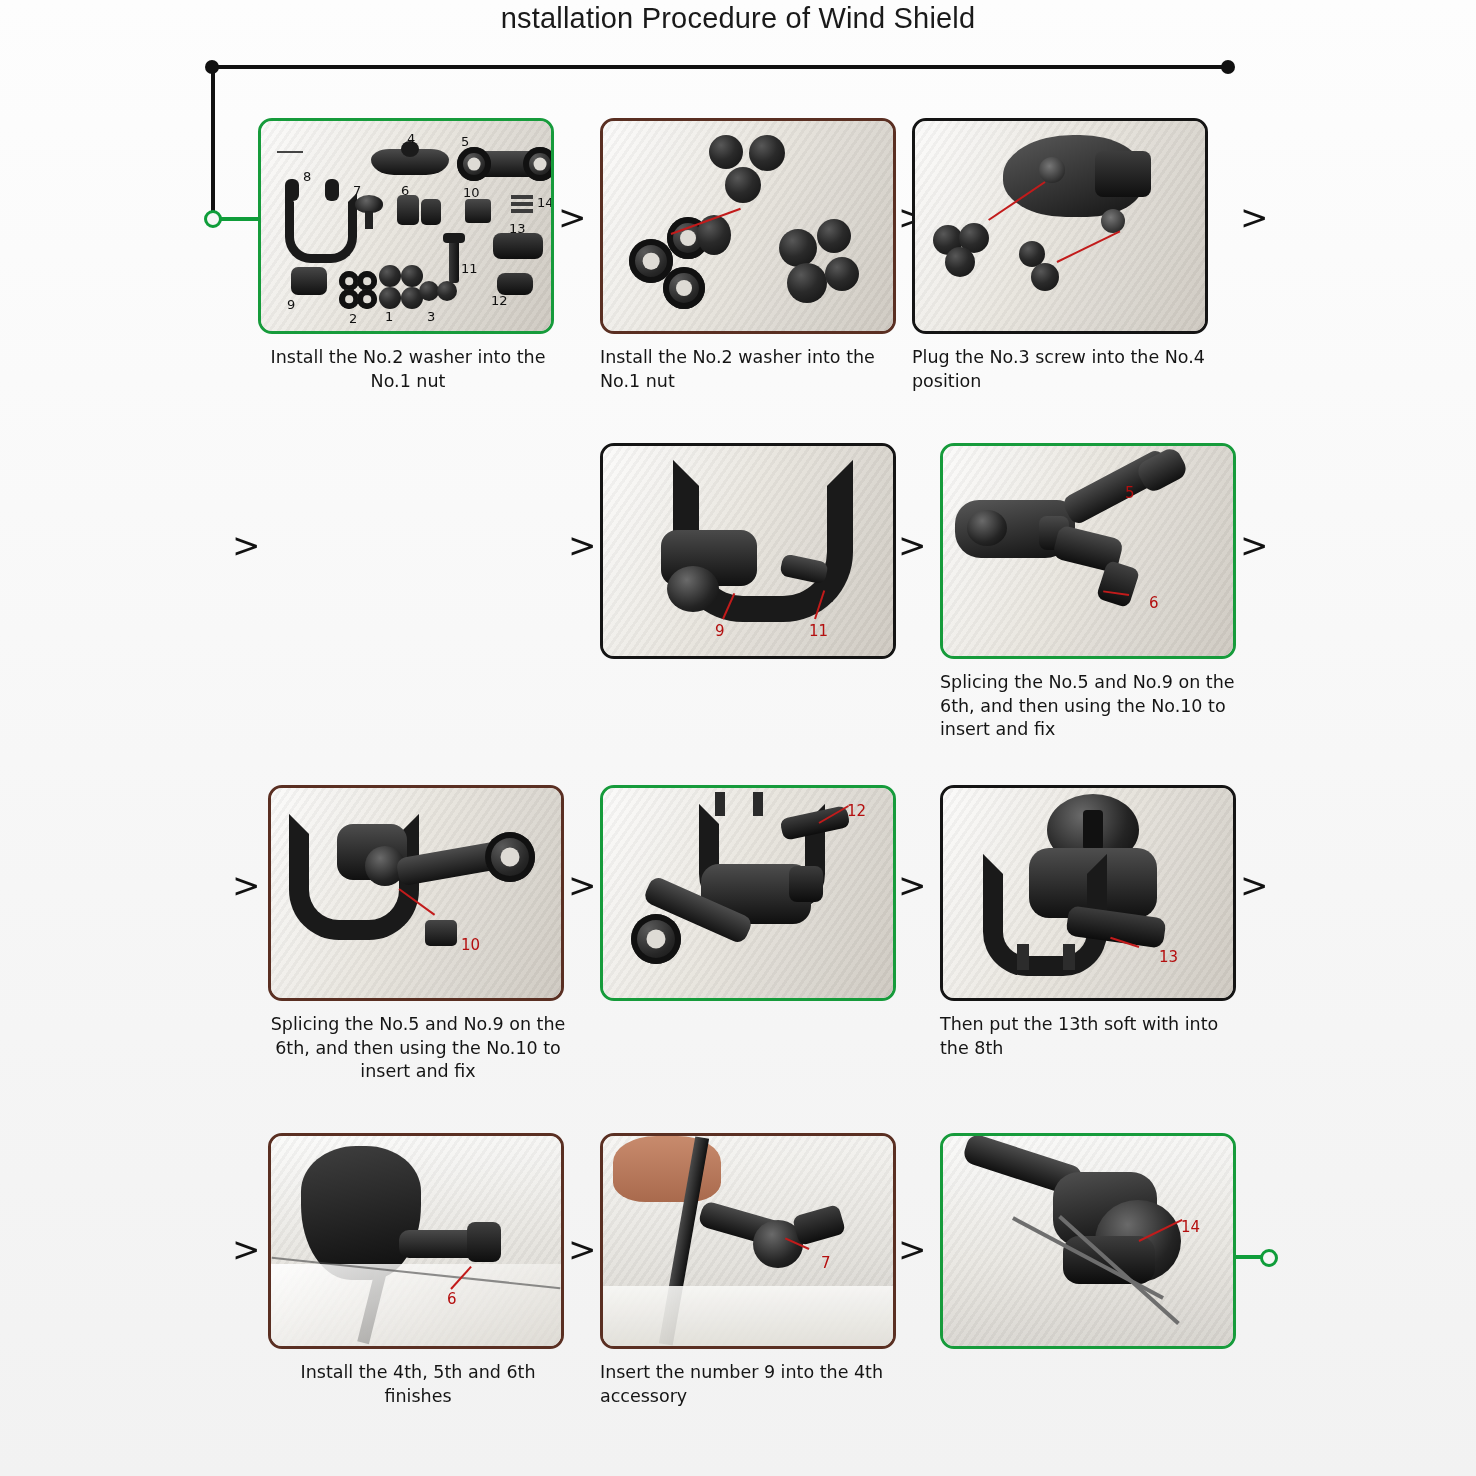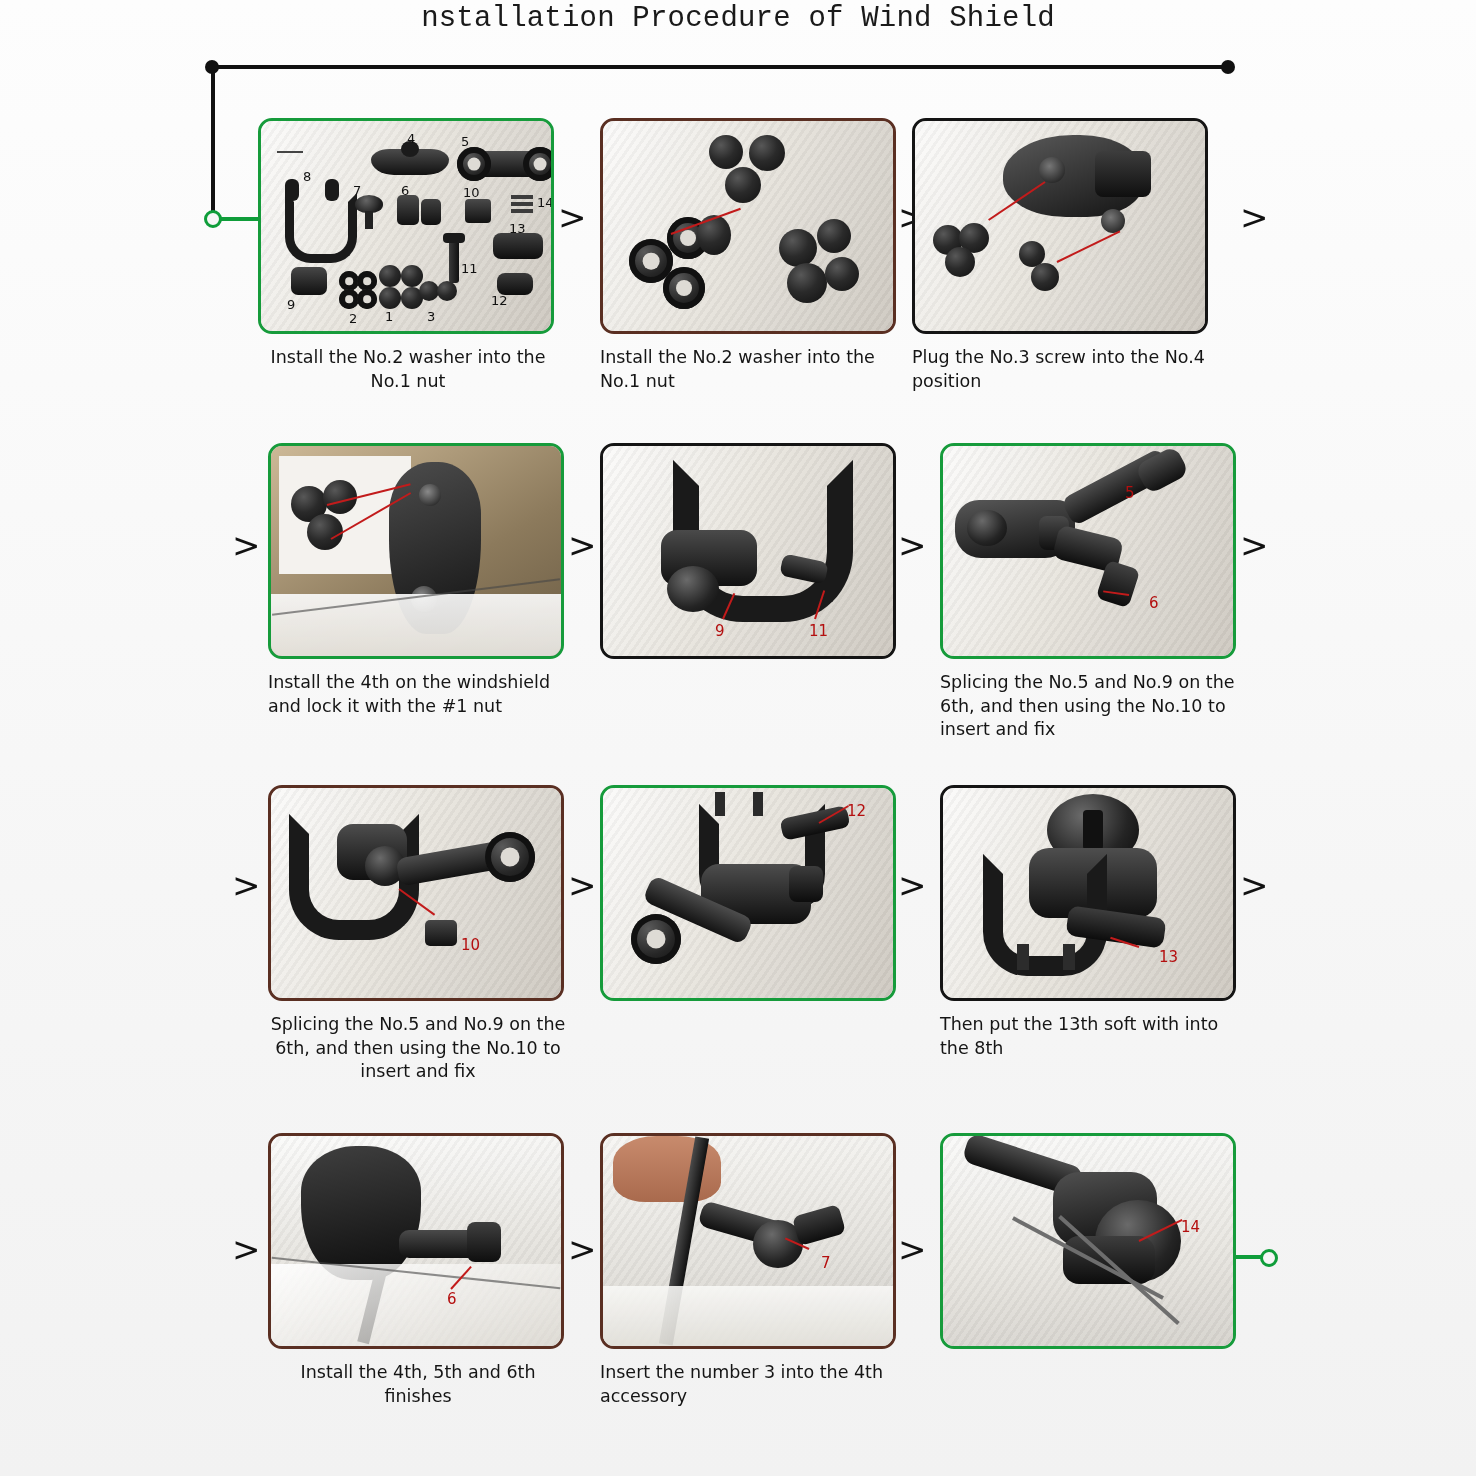--- a/index.html
+++ b/index.html
@@ -23,21 +23,21 @@
   }
   .title {
     position: absolute;
     top: 2px;
     left: 0;
     width: 1476px;
     text-align: center;
     font-size: 29px;
     letter-spacing: 0.2px;
     color: #1a1a1a;
-    font-family: Liberation Mono, monospace;
+    font-family: Liberation Sans, sans-serif;
   }
   
   .top-rail {
     position: absolute;
     left: 205px;
     top: 60px;
     width: 1030px;
     height: 14px;
   }
   .top-rail .bar {
@@ -332,37 +332,20 @@
         <div class="p blob" style="left:116px; top:142px; width:28px; height:28px;"></div>
         <div class="leader" style="left:130px; top:60px; width:68px; transform: rotate(146deg);"></div>
         <div class="leader" style="left:142px; top:140px; width:70px; transform: rotate(-26deg);"></div>
       </div>
       <div class="caption">Plug the No.3 screw into the No.4 position</div>
     </div>
     <div class="arrow" style="left:1240px; top:200px;">&gt;</div>
 
     <div class="arrow" style="left:232px; top:528px;">&gt;</div>
 
-    <div class="cell" style="left:268px; top:443px;">
-      <div class="photo green">
-        <div class="bg" style="background:linear-gradient(150deg,#cdb997,#8c7a5c 60%,#6b5c44);"></div>
-        <div class="p" style="left:8px; top:10px; width:132px; height:118px; background:#f4f2ee;"></div>
-        <div class="p blob" style="left:20px; top:40px; width:36px; height:36px;"></div>
-        <div class="p blob" style="left:52px; top:34px; width:34px; height:34px;"></div>
-        <div class="p blob" style="left:36px; top:68px; width:36px; height:36px;"></div>
-        <div class="p" style="left:118px; top:16px; width:92px; height:172px; background:linear-gradient(160deg,#4c4c4c,#121212); border-radius:46% 46% 40% 40%/30% 30% 55% 55%;"></div>
-        <div class="p" style="left:148px; top:38px; width:22px; height:22px; border-radius:50%; background:radial-gradient(circle at 40% 35%,#8a8a8a,#121212);"></div>
-        <div class="p" style="left:140px; top:140px; width:26px; height:26px; border-radius:50%; background:radial-gradient(circle at 40% 35%,#8a8a8a,#121212);"></div>
-        <div class="windshield" style="left:0; top:148px; width:290px; height:62px; background:linear-gradient(180deg, rgba(250,250,250,0.92), rgba(235,233,228,0.9));"></div>
-        <div class="glassline" style="left:0; top:150px; width:290px; transform:rotate(-7deg);"></div>
-        <div class="leader" style="left:56px; top:58px; width:86px; transform: rotate(-14deg);"></div>
-        <div class="leader" style="left:60px; top:92px; width:92px; transform: rotate(-30deg);"></div>
-      </div>
-      <div class="caption">Install the 4th on the windshield and lock it with the #1 nut</div>
-    </div>
     <div class="arrow" style="left:568px; top:528px;">&gt;</div>
 
     <div class="cell" style="left:600px; top:443px;">
       <div class="photo black">
         <div class="bg"></div>
           <div class="fabric"></div>
         <div class="p ushape" style="left:70px; top:14px; width:128px; height:110px; border-width:26px; border-radius:0 0 70px 70px;"></div>
         <div class="p" style="left:58px; top:84px; width:96px; height:56px; background:linear-gradient(180deg,#4a4a4a,#101010); border-radius:16px;"></div>
         <div class="p disc" style="left:64px; top:120px; width:52px; height:46px;"></div>
         <div class="p" style="left:178px; top:112px; width:46px; height:22px; background:linear-gradient(180deg,#4a4a4a,#121212); border-radius:8px; transform:rotate(12deg);"></div>
@@ -473,21 +456,21 @@
         <div class="fabric"></div>
         <div class="finger" style="left:10px; top:0; width:108px; height:66px;"></div>
         <div class="p" style="left:74px; top:0; width:14px; height:210px; background:linear-gradient(90deg,#4a4a4a,#111); transform:rotate(10deg);"></div>
         <div class="p" style="left:96px; top:78px; width:104px; height:26px; background:linear-gradient(180deg,#4a4a4a,#101010); border-radius:10px; transform:rotate(16deg);"></div>
         <div class="p disc" style="left:150px; top:84px; width:50px; height:48px;"></div>
         <div class="p" style="left:192px; top:74px; width:48px; height:30px; background:linear-gradient(180deg,#3f3f3f,#0e0e0e); border-radius:8px; transform:rotate(-16deg);"></div>
         <div class="windshield" style="left:0; top:150px; width:290px; height:60px; background:linear-gradient(180deg, rgba(248,248,246,0.9), rgba(228,226,220,0.9));"></div>
         <div class="numlabel red" style="left:218px; top:118px;">7</div>
         <div class="leader" style="left:206px; top:112px; width:26px; transform: rotate(204deg);"></div>
       </div>
-      <div class="caption">Insert the number 3 into the 4th accessory</div>
+      <div class="caption">Insert the number 9 into the 4th accessory</div>
     </div>
     <div class="arrow" style="left:898px; top:1232px;">&gt;</div>
 
     <div class="cell" style="left:940px; top:1133px;">
       <div class="photo green">
         <div class="bg" style="background:linear-gradient(175deg,#fafaf9,#e9e7e2 55%,#d6d3cd);"></div>
         <div class="fabric"></div>
         <div class="p" style="left:20px; top:14px; width:120px; height:30px; background:linear-gradient(180deg,#4d4d4d,#101010); border-radius:12px; transform:rotate(18deg);"></div>
         <div class="p" style="left:110px; top:36px; width:104px; height:74px; background:linear-gradient(170deg,#505050,#0f0f0f); border-radius:26px;"></div>
         <div class="p disc" style="left:152px; top:64px; width:86px; height:82px;"></div>

